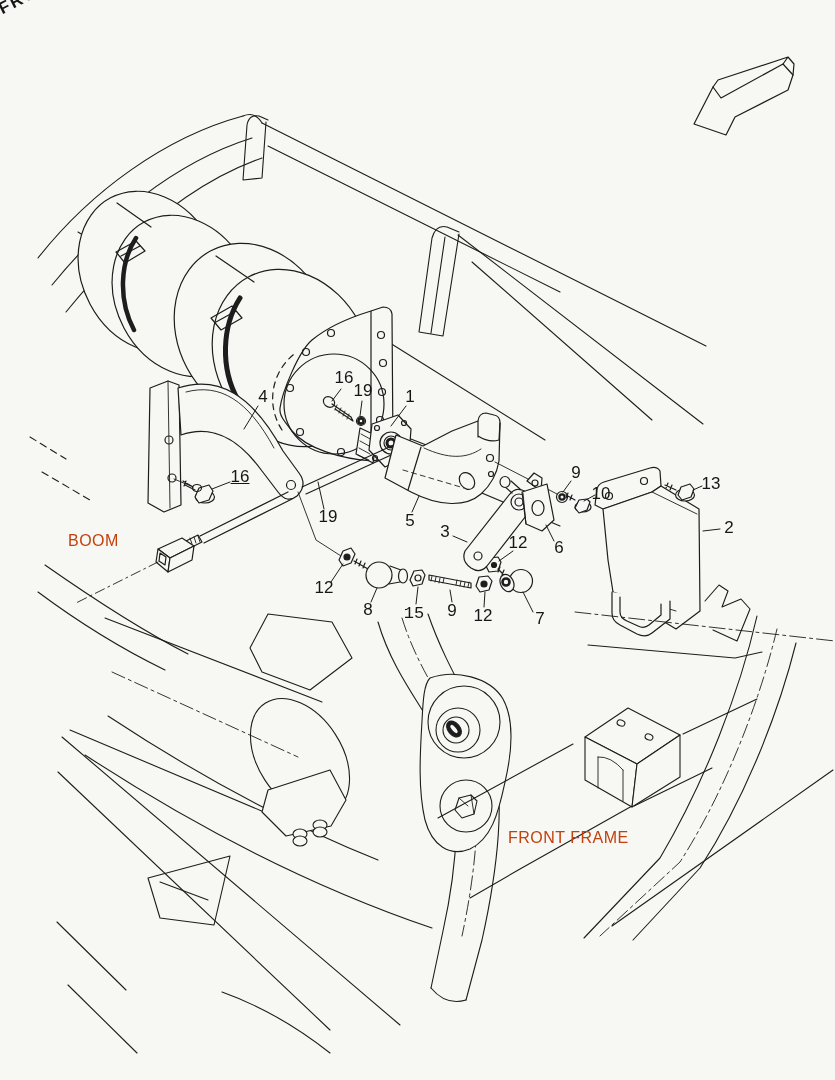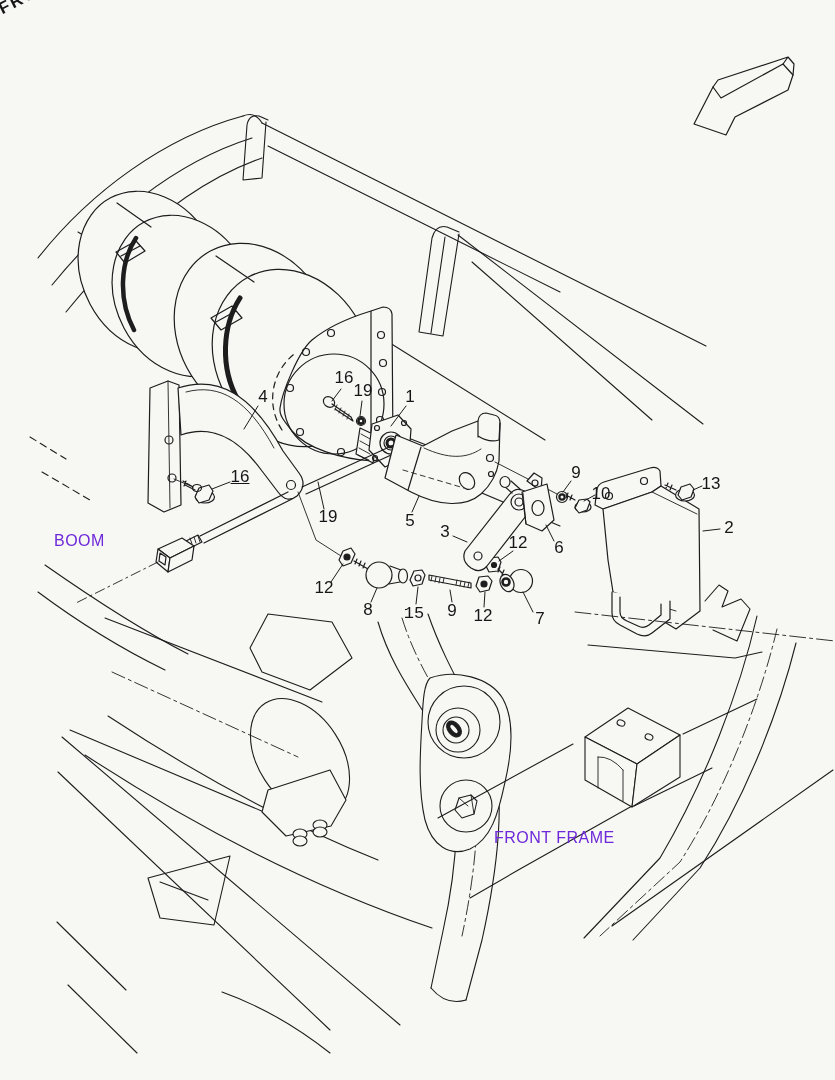--- a/index.html
+++ b/index.html
@@ -1,21 +1,21 @@
 <!DOCTYPE html>
 <html><head>
 <meta charset="utf-8">
 <style>
   html,body{margin:0;padding:0;background:#e9e9e7;}
   #page{position:relative;width:835px;height:1080px;background:#f7f7f4;overflow:hidden;
         font-family:"Liberation Sans", sans-serif;}
   #artwork{position:absolute;left:0;top:0;}
   .callout{position:absolute;transform:translate(-50%,-50%);font-size:17px;color:#161616;
            font-family:"Liberation Sans",sans-serif;white-space:nowrap;}
-  .diagram-label{position:absolute;font-size:16px;color:#6d28d9;letter-spacing:.5px;white-space:nowrap;}
+  .diagram-label{position:absolute;font-size:16px;color:#c2410c;letter-spacing:.5px;white-space:nowrap;margin-left:14px;}
   #boom-label{left:54px;top:532px;}
   #front-frame-label{left:494px;top:829px;}
   #front-arrow-label{left:716px;top:88px;transform:rotate(-27deg);transform-origin:left center;
         font-size:17px;font-weight:bold;letter-spacing:2px;color:#161616;}
 </style>
 </head>
 <body>
 
 <div id="page">
 

